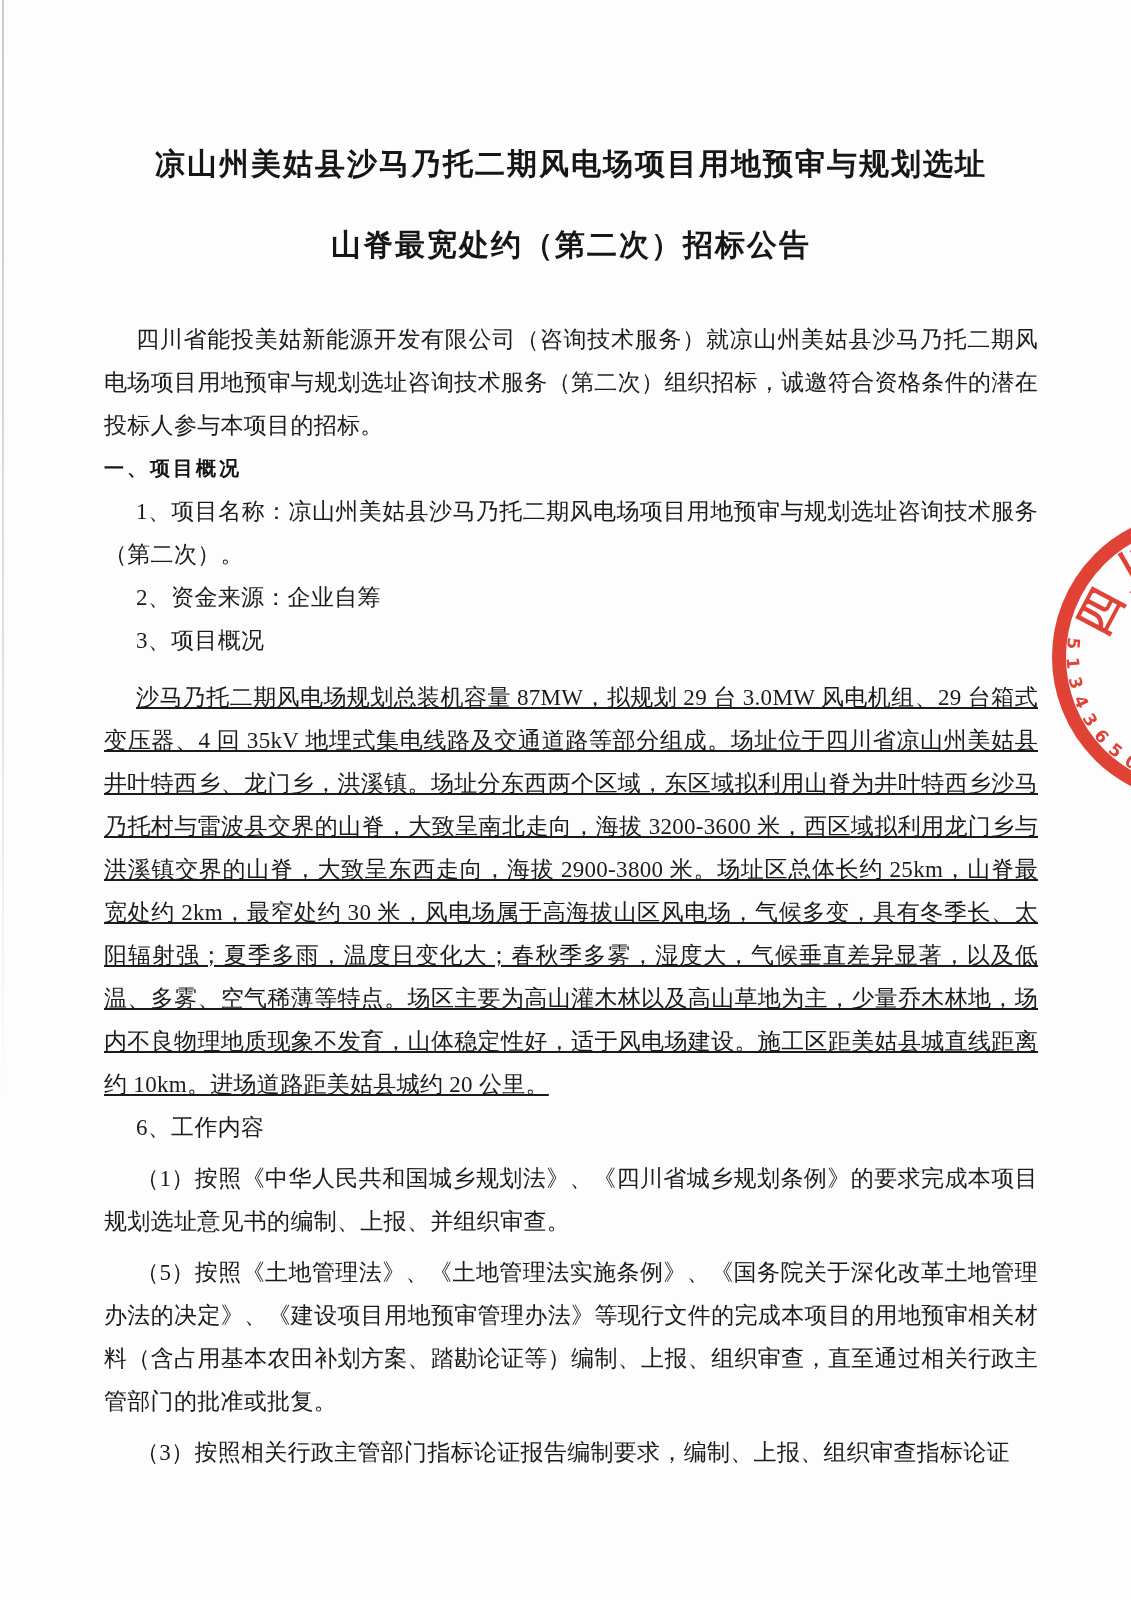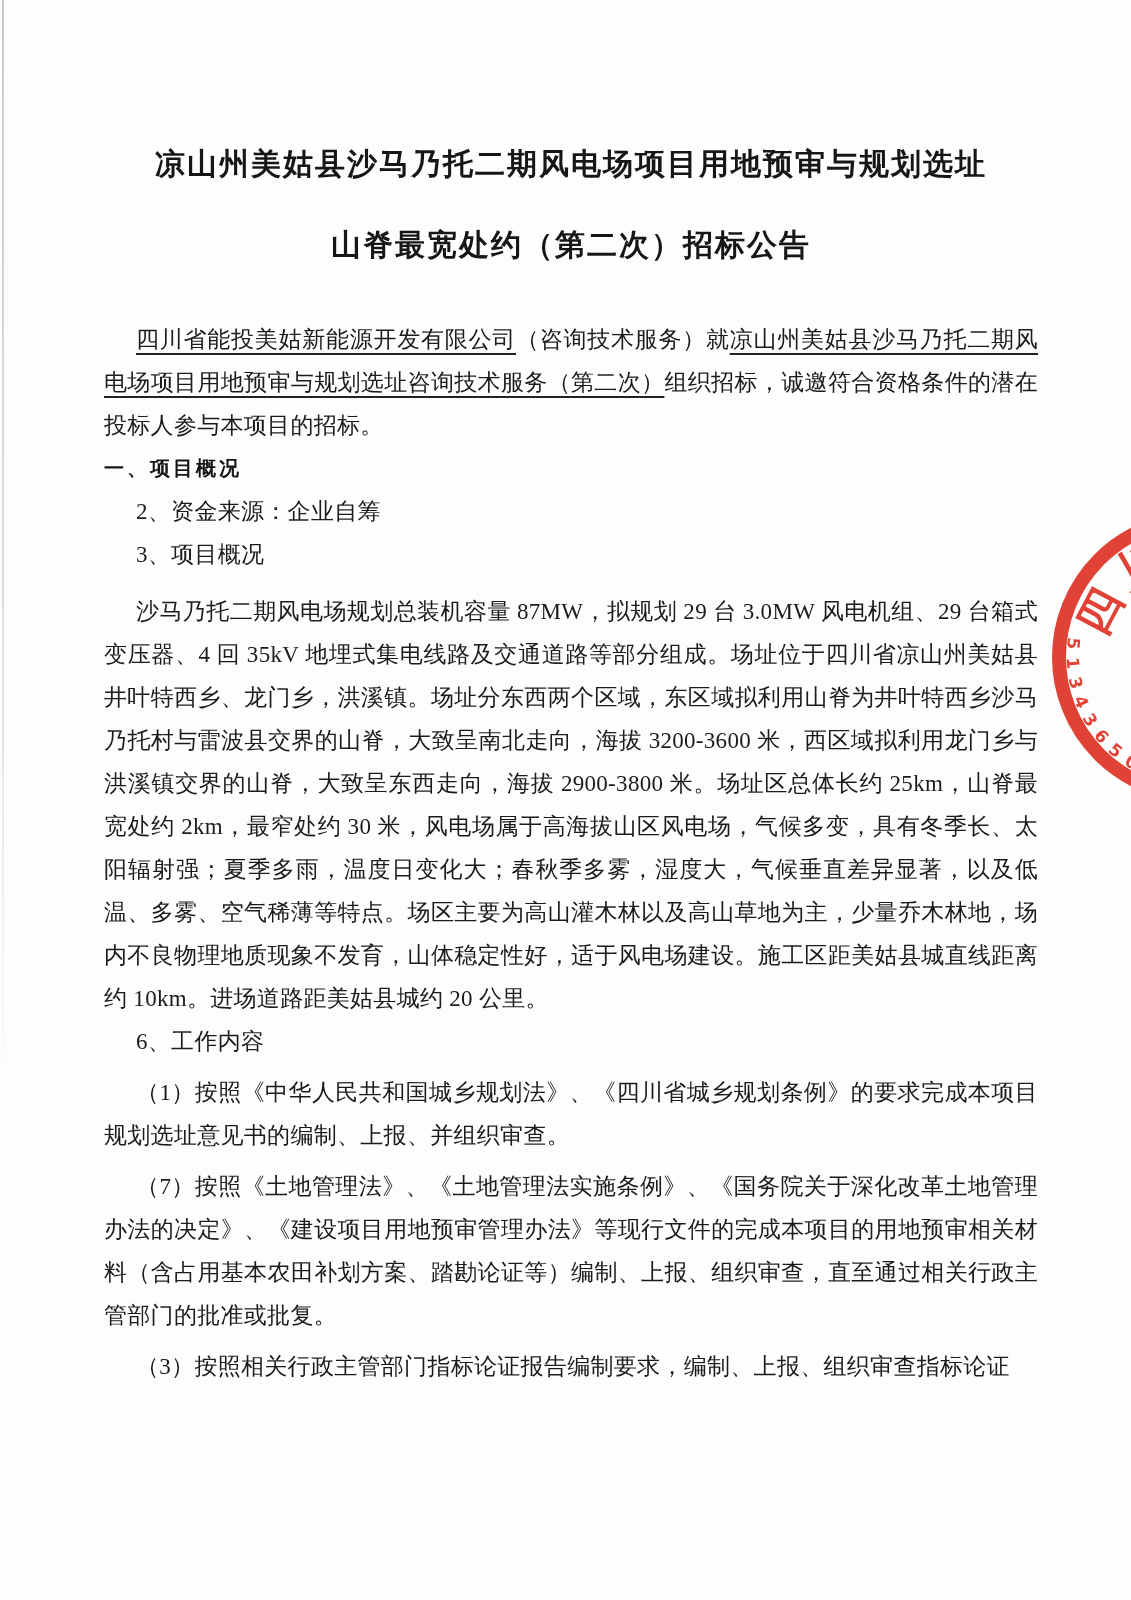--- a/index.html
+++ b/index.html
@@ -56,24 +56,23 @@
   .sec-heading {
     margin: 0;
     font-family: "Liberation Sans", "DejaVu Sans", sans-serif;
     font-weight: 700;
     font-size: 20px;
     line-height: 43px;
     letter-spacing: 3px;
     color: #141414;
     text-indent: 0;
   }
-  .gap   { margin-top: 14px; }
+  .gap   { margin-top: 14px; text-decoration: underline; }
   .gap-s { margin-top: 8px; }
   .u {
-    text-decoration: underline;
     text-decoration-thickness: 1.5px;
     text-decoration-color: #222;
     text-underline-offset: 6px;
   }
   .stamp {
     position: absolute;
     left: 0;
     top: 0;
     pointer-events: none;
     opacity: 0.93;
@@ -97,32 +96,33 @@
   <div class="content">
 
     <div class="doc-title">凉山州美姑县沙马乃托二期风电场项目用地预审与规划选址</div>
 
     <div class="doc-title title2">山脊最宽处约（第二次）招标公告</div>
 
     <p class="para"><span class="u">四川省能投美姑新能源开发有限公司</span><span>（咨询技术服务）就</span><span class="u">凉山州美姑县沙马乃托二期风电场项目用地预审与规划选址咨询技术服务（第二次）</span><span>组织招标，诚邀符合资格条件的潜在投标人参与本项目的招标。</span></p>
 
     <h2 class="sec-heading">一、项目概况</h2>
 
+    <p class="para"><span>1、项目名称：</span><span class="u">凉山州美姑县沙马乃托二期风电场项目用地预审与规划选址咨询技术服务（第二次）。</span></p>
 
     <p class="para">2、资金来源：企业自筹</p>
 
     <p class="para">3、项目概况</p>
 
     <p class="para gap">沙马乃托二期风电场规划总装机容量 87MW，拟规划 29 台 3.0MW 风电机组、29 台箱式变压器、4 回 35kV 地埋式集电线路及交通道路等部分组成。场址位于四川省凉山州美姑县井叶特西乡、龙门乡，洪溪镇。场址分东西两个区域，东区域拟利用山脊为井叶特西乡沙马乃托村与雷波县交界的山脊，大致呈南北走向，海拔 3200-3600 米，西区域拟利用龙门乡与洪溪镇交界的山脊，大致呈东西走向，海拔 2900-3800 米。场址区总体长约 25km，山脊最宽处约 2km，最窄处约 30 米，风电场属于高海拔山区风电场，气候多变，具有冬季长、太阳辐射强；夏季多雨，温度日变化大；春秋季多雾，湿度大，气候垂直差异显著，以及低温、多雾、空气稀薄等特点。场区主要为高山灌木林以及高山草地为主，少量乔木林地，场内不良物理地质现象不发育，山体稳定性好，适于风电场建设。施工区距美姑县城直线距离约 10km。进场道路距美姑县城约 20 公里。</p>
 
     <p class="para">6、工作内容</p>
 
     <p class="para gap-s">（1）按照《中华人民共和国城乡规划法》、《四川省城乡规划条例》的要求完成本项目规划选址意见书的编制、上报、并组织审查。</p>
 
-    <p class="para gap-s">（7）按照《土地管理法》、《土地管理法实施条例》、《国务院关于深化改革土地管理办法的决定》、《建设项目用地预审管理办法》等现行文件的完成本项目的用地预审相关材料（含占用基本农田补划方案、踏勘论证等）编制、上报、组织审查，直至通过相关行政主管部门的批准或批复。</p>
+    <p class="para gap-s">（5）按照《土地管理法》、《土地管理法实施条例》、《国务院关于深化改革土地管理办法的决定》、《建设项目用地预审管理办法》等现行文件的完成本项目的用地预审相关材料（含占用基本农田补划方案、踏勘论证等）编制、上报、组织审查，直至通过相关行政主管部门的批准或批复。</p>
 
     <p class="para gap-s">（3）按照相关行政主管部门指标论证报告编制要求，编制、上报、组织审查指标论证</p>
 
   </div>
 
   <svg class="stamp" width="1131" height="1600" viewBox="0 0 1131 1600">
     <circle cx="1197" cy="657" r="138" fill="none" stroke="#df3428" stroke-width="14"></circle>
     <path id="zhArc" d="M 1106,639 A 93,93 0 0 1 1288,639" fill="none"></path>
     <path id="numArc" d="M 1068.5,637 A 130,130 0 1 0 1325.5,637" fill="none"></path>
     <text class="stamp-zh" font-size="44" fill="#df3428" letter-spacing="8">

